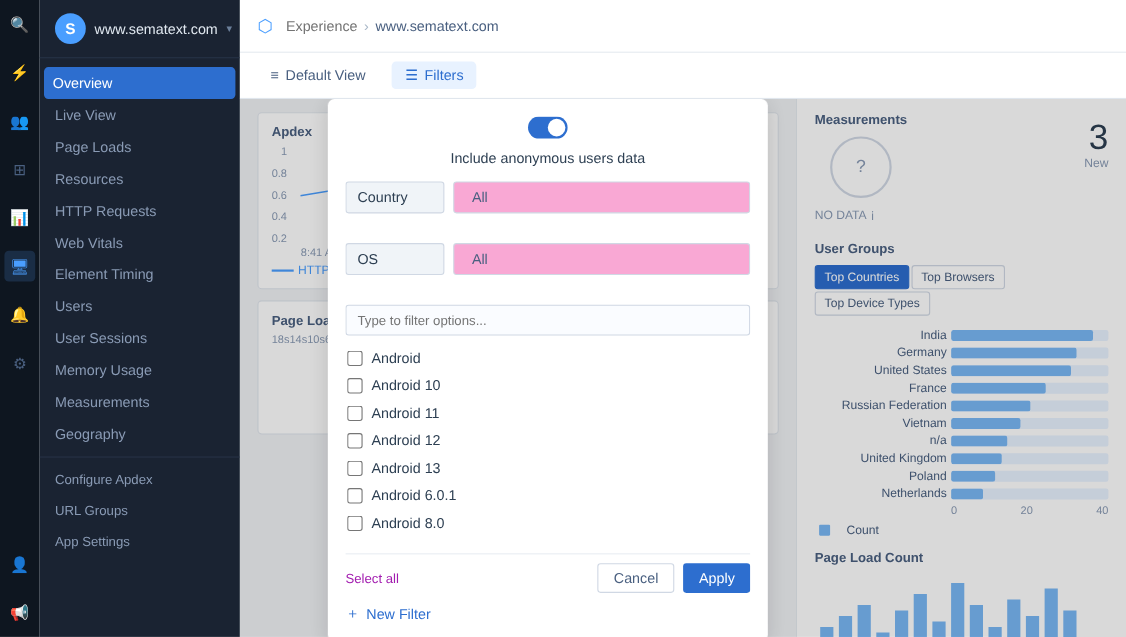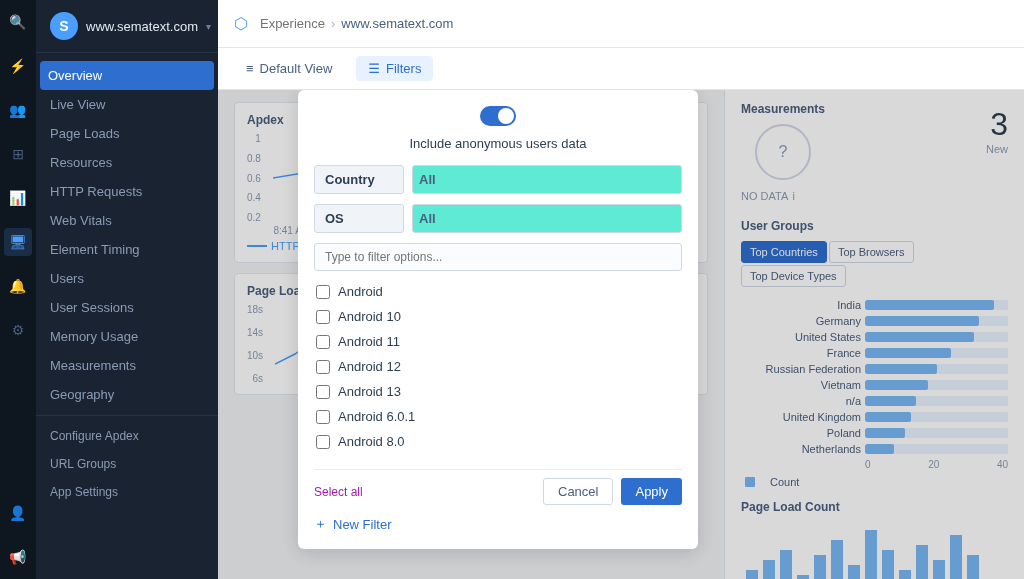--- a/index.html
+++ b/index.html
@@ -61,23 +61,23 @@
 
     
     .modal-overlay { position: absolute; top: 0; left: 0; right: 0; bottom: 0; background: rgba(0,0,0,0.15); z-index: 10; }
     .filter-modal { position: absolute; top: 0; left: 80px; width: 400px; background: white; border-radius: 6px; box-shadow: 0 4px 20px rgba(0,0,0,0.15); z-index: 20; padding: 16px; }
 
     .toggle-row { display: flex; align-items: center; gap: 10px; margin-bottom: 14px; flex-direction: column; }
     .toggle { width: 36px; height: 20px; background: #2d6ecf; border-radius: 10px; display: flex; align-items: center; padding: 2px; cursor: pointer; }
     .toggle-knob { width: 16px; height: 16px; background: white; border-radius: 50%; margin-left: auto; }
     .toggle-label { font-size: 13px; color: #2d3f52; }
 
-    .filter-row { display: flex; align-items: center; gap: 8px; margin-bottom: 10px; font-weight: bold; }
+    .filter-row { display: flex; align-items: center; gap: 8px; margin-bottom: 27px; }
     .filter-row-label { width: 90px; font-size: 13px; color: #2d3f52; background: #f0f4f8; padding: 6px 10px; border-radius: 3px; border: 1px solid #d0d8e4; flex-shrink: 0; }
-    .filter-row-value { flex: 1; padding: 6px 6px; border: 1px solid #d0d8e4; border-radius: 3px; font-size: 13px; color: #4a6080; background: #5eead4; }
+    .filter-row-value { flex: 1; padding: 6px 16px; border: 1px solid #d0d8e4; border-radius: 3px; font-size: 13px; color: #4a6080; background: #f9a8d4; }
 
     .search-input { width: 100%; padding: 6px 10px; border: 1px solid #d0d8e4; border-radius: 3px; font-size: 12px; color: #4a6080; background: #fafcff; margin-bottom: 8px; outline: none; }
 
     .checkbox-list { max-height: 180px; overflow-y: auto; margin-bottom: 10px; }
     .checkbox-item { display: flex; align-items: center; gap: 8px; padding: 5px 2px; cursor: pointer; }
     .checkbox-item input[type="checkbox"] { width: 14px; height: 14px; cursor: pointer; }
     .checkbox-item label { font-size: 13px; color: #2d3f52; cursor: pointer; }
 
     .modal-footer { display: flex; align-items: center; justify-content: space-between; margin-top: 8px; padding-top: 8px; border-top: 1px solid #e8edf2; }
     .select-all-link { font-size: 12px; color: #a21caf; cursor: pointer; }
@@ -202,21 +202,21 @@
         </div>
         <div style="margin-top:4px; font-size:11px; color:#4a9eff; display:flex; align-items:center; gap:4px;">
           <span style="width:20px; height:2px; background:#4a9eff; display:inline-block;"></span>
           <span>HTTP Request A…</span>
         </div>
       </div>
 
       <div class="chart-section">
         <div class="chart-section-title">Page Load Times</div>
         <div style="display:flex; gap:8px; align-items:flex-start;">
-          <div style="display:flex; flex-direction:column; justify-content:space-between; height:80px; font-size:10px; color:#8a9bb5; padding-right:4px; text-align:right;">
+          <div style="display:flex; flex-direction:row; justify-content:space-between; height:80px; font-size:10px; color:#8a9bb5; padding-right:4px; text-align:right;">
             <span>18s</span>
             <span>14s</span>
             <span>10s</span>
             <span>6s</span>
           </div>
           <svg width="380" height="80">
             <polyline fill="none" stroke="#4a9eff" stroke-width="1.5" points="0,60 20,50 35,40 50,55 65,30 80,50 95,45 110,35 125,55 140,20 155,45 170,60 185,40 200,50 215,35 230,25 245,55 260,40 275,30 290,50 305,45 320,35 335,55 350,42 365,50 380,60"></polyline>
           </svg>
         </div>
       </div>

